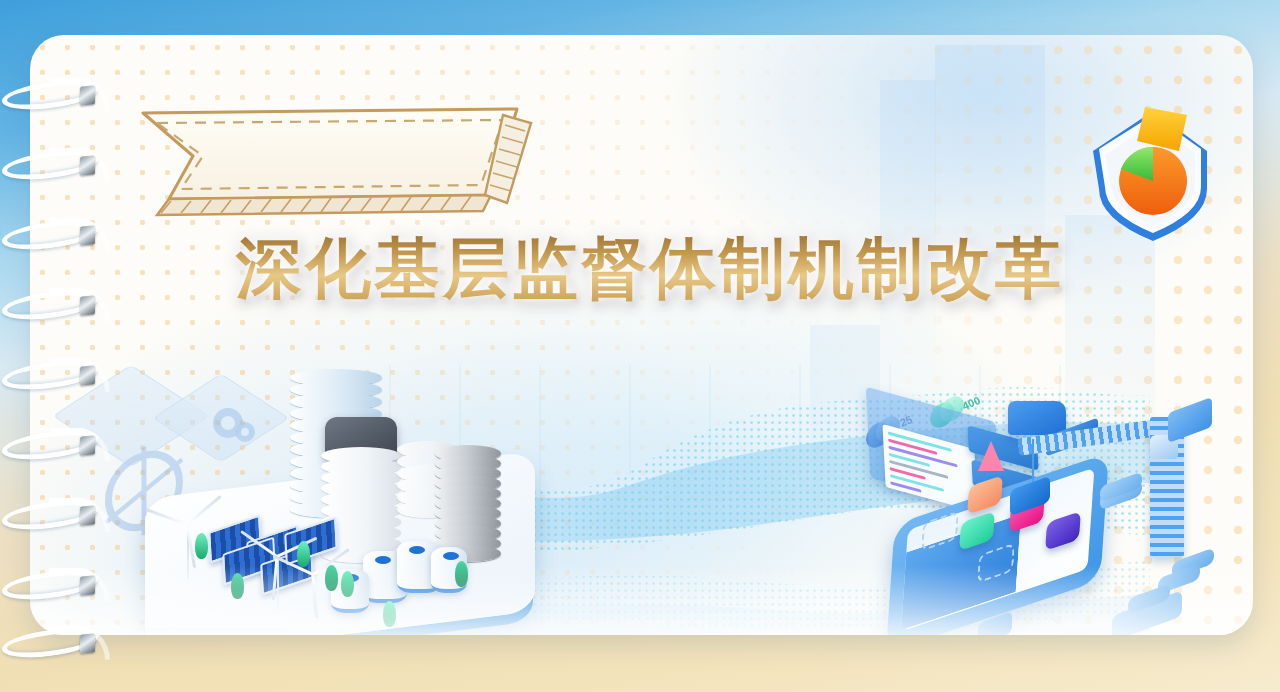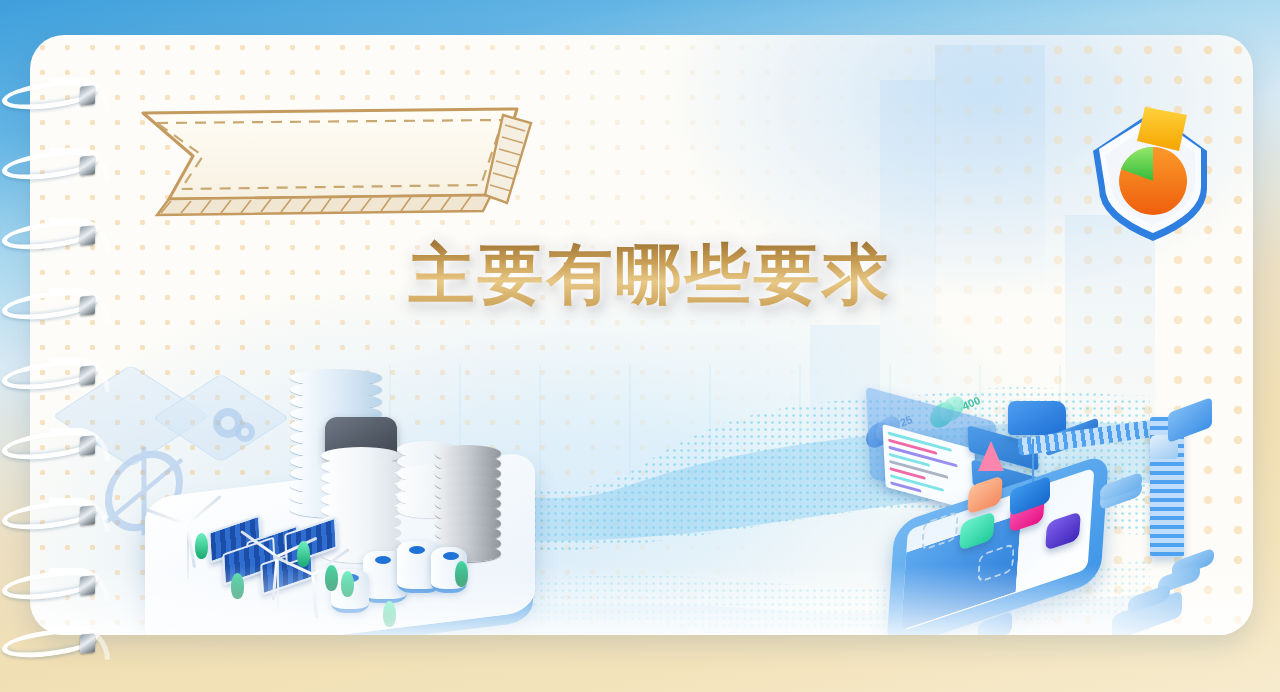--- a/index.html
+++ b/index.html
@@ -505,21 +505,21 @@
           <line x1="367" y1="30" x2="388" y2="36"></line>
         <line x1="364" y1="42" x2="385" y2="48"></line>
           <line x1="361" y1="54" x2="382" y2="60"></line>
         <line x1="358" y1="66" x2="379" y2="72"></line>
           <line x1="355" y1="78" x2="376" y2="84"></line>
       </g>
     </svg>
   </div>
 
   <div class="title-wrap">
-    <div class="tline tline2">主要有哪些要求</div>
+    <div class="tline tline1">深化基层监督体制机制改革</div>
   </div>
 
   <div class="bottom-glow"></div>
 </div>
 
 <div class="spiral-wrap">
   <div class="coil" style="top:18px;">
     <div class="ring"></div>
       <div class="hole"></div>
     </div>

